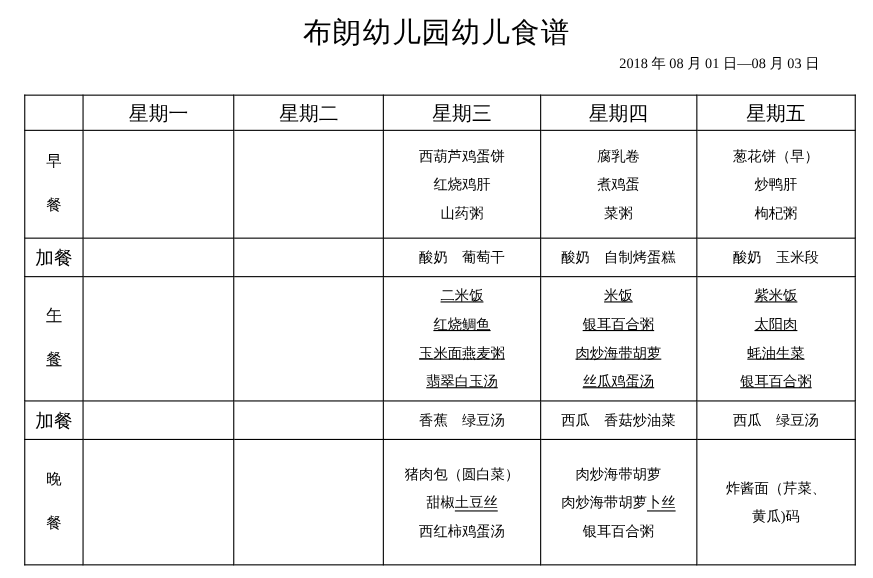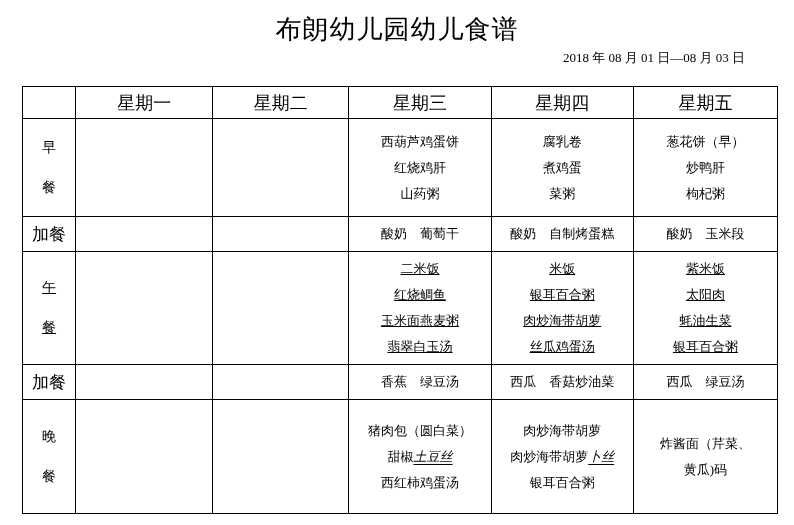--- a/index.html
+++ b/index.html
@@ -54,21 +54,20 @@
     margin: 0 auto;
     line-height: 40px;
     font-size: 14px;
     word-break: break-all;
   }
   .hlabel { font-size: 17px; }
   .line { line-height: 26px; }
   .u {
     text-decoration: underline;
     text-underline-offset: 3px;
-    font-style: italic;
   }
 </style>
 </head>
 <body>
 
 <div class="page">
 
   <div class="title">布朗幼儿园幼儿食谱</div>
 
   <div class="date-line">2018 年 08 月 01 日—08 月 03 日</div>

